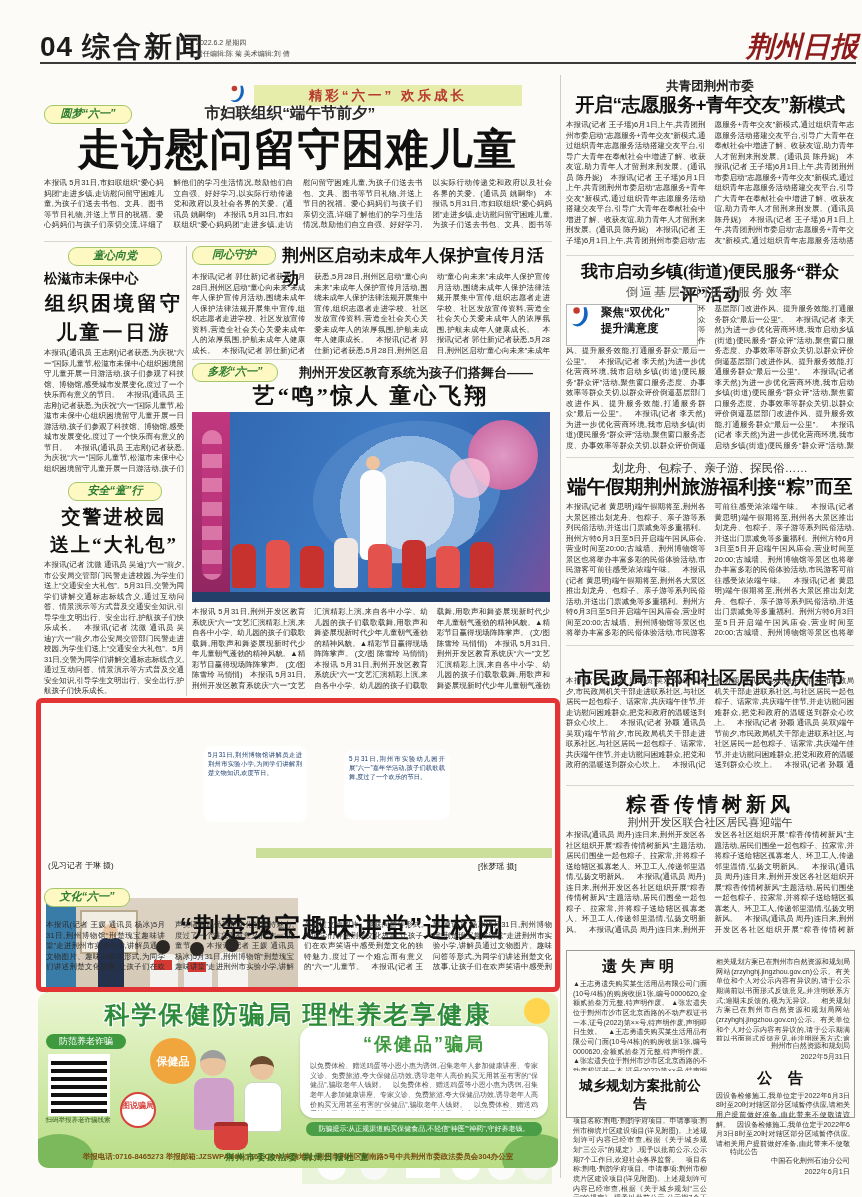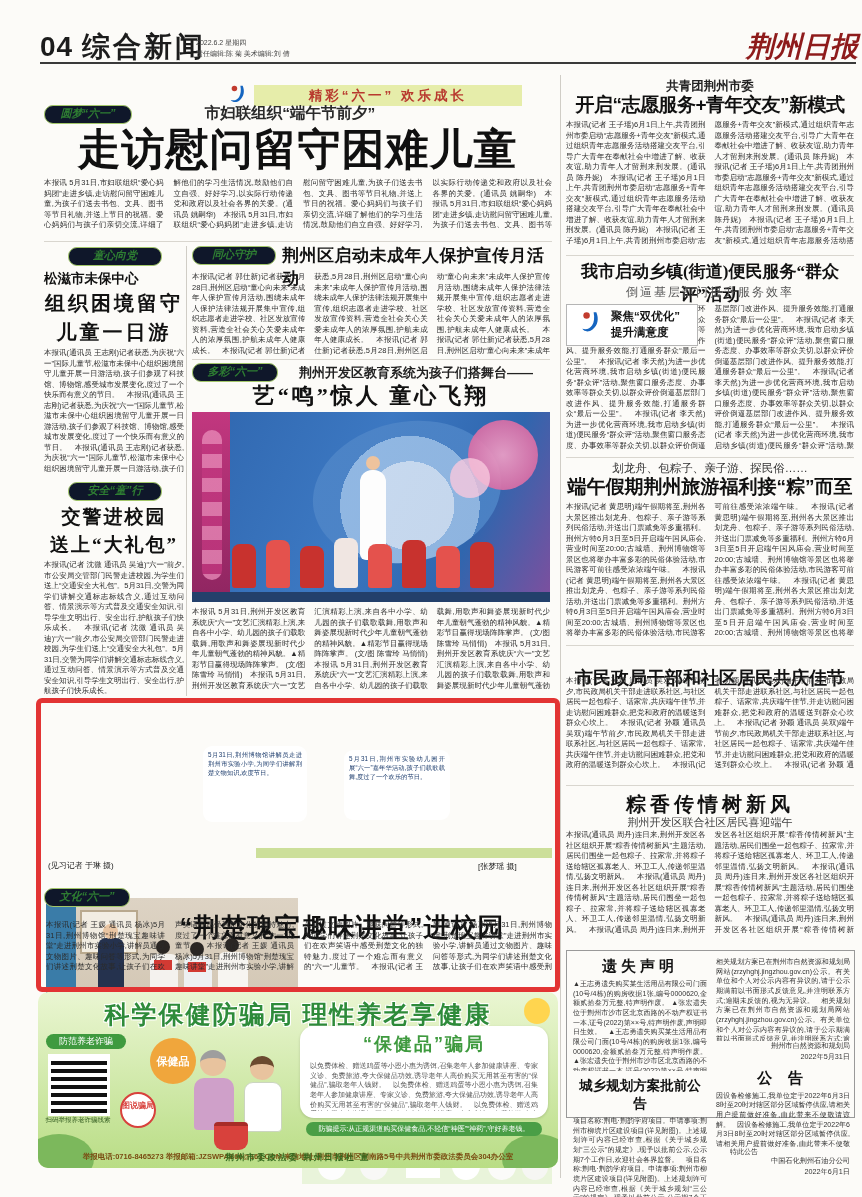--- a/index.html
+++ b/index.html
@@ -1,21 +1,21 @@
 <!DOCTYPE html>
 <html><head>
 <meta charset="utf-8">
 <style>
   html,body{margin:0;padding:0;}
   body{width:862px;height:1197px;background:#e9e7e2;font-family:"Liberation Sans",sans-serif;}
   #page{position:relative;width:862px;height:1197px;background:#fcfbf8;overflow:hidden;}
   .abs{position:absolute;}
   .ctr{text-align:center;}
   .serif{font-family:"Liberation Serif",serif;}
-  .tag{background:#0f172a;border:1px solid #a3c76a;border-radius:9px;color:#2e7d32;
+  .tag{background:#fef9c3;border:1px solid #a3c76a;border-radius:9px;color:#2e7d32;
        font-style:italic;font-weight:bold;font-size:11px;line-height:15px;text-align:center;height:17px;}
   .bodytext{font-size:7.5px;line-height:1.4;color:#2b2b2b;text-align:justify;overflow:hidden;}
   .cols2{column-count:2;column-gap:9px;}
   .cols3{column-count:3;column-gap:9px;}
   .cols4{column-count:4;column-gap:10px;}
   .tinytext{font-size:7px;line-height:1.38;color:#333;text-align:justify;overflow:hidden;}
   .hrule{background:#d9d6cf;height:1px;}
   .vrule{background:#d0cdc6;width:1px;}
   .headline-sans{font-weight:bold;color:#101010;}
   .photo{overflow:hidden;position:relative;}
@@ -176,21 +176,21 @@
   </div>
 
   <div class="abs ctr" style="left:566px;top:78px;width:288px;font-size:12.5px;color:#222;font-weight:600;">共青团荆州市委</div>
   <div class="abs ctr headline-sans" style="left:566px;top:92px;width:288px;font-size:19px;letter-spacing:-0.5px;">开启“志愿服务+青年交友”新模式</div>
   <div class="abs bodytext cols2" style="left:566px;top:120px;width:288px;height:130px;">本报讯(记者 王子瑶)6月1日上午,共青团荆州市委启动“志愿服务+青年交友”新模式,通过组织青年志愿服务活动搭建交友平台,引导广大青年在奉献社会中增进了解、收获友谊,助力青年人才留荆来荆发展。(通讯员 陈丹妮)　本报讯(记者 王子瑶)6月1日上午,共青团荆州市委启动“志愿服务+青年交友”新模式,通过组织青年志愿服务活动搭建交友平台,引导广大青年在奉献社会中增进了解、收获友谊,助力青年人才留荆来荆发展。(通讯员 陈丹妮)　本报讯(记者 王子瑶)6月1日上午,共青团荆州市委启动“志愿服务+青年交友”新模式,通过组织青年志愿服务活动搭建交友平台,引导广大青年在奉献社会中增进了解、收获友谊,助力青年人才留荆来荆发展。(通讯员 陈丹妮)　本报讯(记者 王子瑶)6月1日上午,共青团荆州市委启动“志愿服务+青年交友”新模式,通过组织青年志愿服务活动搭建交友平台,引导广大青年在奉献社会中增进了解、收获友谊,助力青年人才留荆来荆发展。(通讯员 陈丹妮)　本报讯(记者 王子瑶)6月1日上午,共青团荆州市委启动“志愿服务+青年交友”新模式,通过组织青年志愿服务活动搭建交友平台,引导广大青年在奉献社会中增进了解、收获友谊,助力青年人才留荆来荆发展。(通讯员 陈丹妮)　本报讯(记者 王子瑶)6月1日上午,共青团荆州市委启动“志愿服务+青年交友”新模式,通过组织青年志愿服务活动搭建交友平台,引导广大青年在奉献社会中增进了解、收获友谊,助力青年人才留荆来荆发展。(通讯员 陈丹妮)　本报讯(记者 王子瑶)6月1日上午,共青团荆州市委启动“志愿服务+青年交友”新模式,通过组织青年志愿服务活动搭建交友平台,引导广大青年在奉献社会中增进了解、收获友谊,助力青年人才留荆来荆发展。(通讯员 陈丹妮)　本报讯(记者 王子瑶)6月1日上午,共青团荆州市委启动“志愿服务+青年交友”新模式,通过组织青年志愿服务活动搭建交友平台,引导广大青年在奉献社会中增进了解、收获友谊,助力青年人才留荆来荆发展。(通讯员 陈丹妮)　本报讯(记者 王子瑶)6月1日上午,共青团荆州市委启动“志愿服务+青年交友”新模式,通过组织青年志愿服务活动搭建交友平台,引导广大青年在奉献社会中增进了解、收获友谊,助力青年人才留荆来荆发展。(通讯员 陈丹妮)</div>
 
   <div class="abs hrule" style="left:566px;top:255px;width:288px;"></div>
   <div class="abs ctr serif" style="left:566px;top:260px;width:288px;font-size:17px;font-weight:bold;color:#111;">我市启动乡镇(街道)便民服务“群众评”活动</div>
   <div class="abs ctr" style="left:566px;top:284px;width:288px;font-size:12px;color:#555;letter-spacing:2px;">倒逼基层部门提升服务效率</div>
   <div class="abs bodytext cols2" style="left:566px;top:304px;width:288px;height:150px;">本报讯(记者 李天然)为进一步优化营商环境,我市启动乡镇(街道)便民服务“群众评”活动,聚焦窗口服务态度、办事效率等群众关切,以群众评价倒逼基层部门改进作风、提升服务效能,打通服务群众“最后一公里”。　本报讯(记者 李天然)为进一步优化营商环境,我市启动乡镇(街道)便民服务“群众评”活动,聚焦窗口服务态度、办事效率等群众关切,以群众评价倒逼基层部门改进作风、提升服务效能,打通服务群众“最后一公里”。　本报讯(记者 李天然)为进一步优化营商环境,我市启动乡镇(街道)便民服务“群众评”活动,聚焦窗口服务态度、办事效率等群众关切,以群众评价倒逼基层部门改进作风、提升服务效能,打通服务群众“最后一公里”。　本报讯(记者 李天然)为进一步优化营商环境,我市启动乡镇(街道)便民服务“群众评”活动,聚焦窗口服务态度、办事效率等群众关切,以群众评价倒逼基层部门改进作风、提升服务效能,打通服务群众“最后一公里”。　本报讯(记者 李天然)为进一步优化营商环境,我市启动乡镇(街道)便民服务“群众评”活动,聚焦窗口服务态度、办事效率等群众关切,以群众评价倒逼基层部门改进作风、提升服务效能,打通服务群众“最后一公里”。　本报讯(记者 李天然)为进一步优化营商环境,我市启动乡镇(街道)便民服务“群众评”活动,聚焦窗口服务态度、办事效率等群众关切,以群众评价倒逼基层部门改进作风、提升服务效能,打通服务群众“最后一公里”。　本报讯(记者 李天然)为进一步优化营商环境,我市启动乡镇(街道)便民服务“群众评”活动,聚焦窗口服务态度、办事效率等群众关切,以群众评价倒逼基层部门改进作风、提升服务效能,打通服务群众“最后一公里”。　本报讯(记者 李天然)为进一步优化营商环境,我市启动乡镇(街道)便民服务“群众评”活动,聚焦窗口服务态度、办事效率等群众关切,以群众评价倒逼基层部门改进作风、提升服务效能,打通服务群众“最后一公里”。　本报讯(记者 李天然)为进一步优化营商环境,我市启动乡镇(街道)便民服务“群众评”活动,聚焦窗口服务态度、办事效率等群众关切,以群众评价倒逼基层部门改进作风、提升服务效能,打通服务群众“最后一公里”。</div>
-  <div class="abs" style="left:566px;top:304px;width:132px;height:42px;background:#fff;border:1px solid #b5b5b5;display:flex;align-items:center;gap:6px;padding:0 12px;box-sizing:border-box;">
+  <div class="abs" style="left:566px;top:304px;width:132px;height:42px;background:#fff;border:1px solid #b5b5b5;display:flex;align-items:flex-start;gap:6px;padding:0 2px;box-sizing:border-box;">
     <span><svg viewBox="0 0 24 24" width="26" height="26">
           <circle cx="7" cy="5" r="3" fill="#c23b2e"></circle>
           <path d="M16 2c2.5 6 1.5 12-3.5 16-3 2.4-7.5 2.4-9.5-.6 4 1 7 0 9-3 2-3 2.5-7.4 1.5-12.4z" fill="#1565c0"></path>
         </svg></span>
     <span style="font-size:11.5px;font-weight:bold;color:#111;line-height:1.35;">
       <div>聚焦“双优化”</div>
       <div>提升满意度</div>
     </span>
   </div>
 

